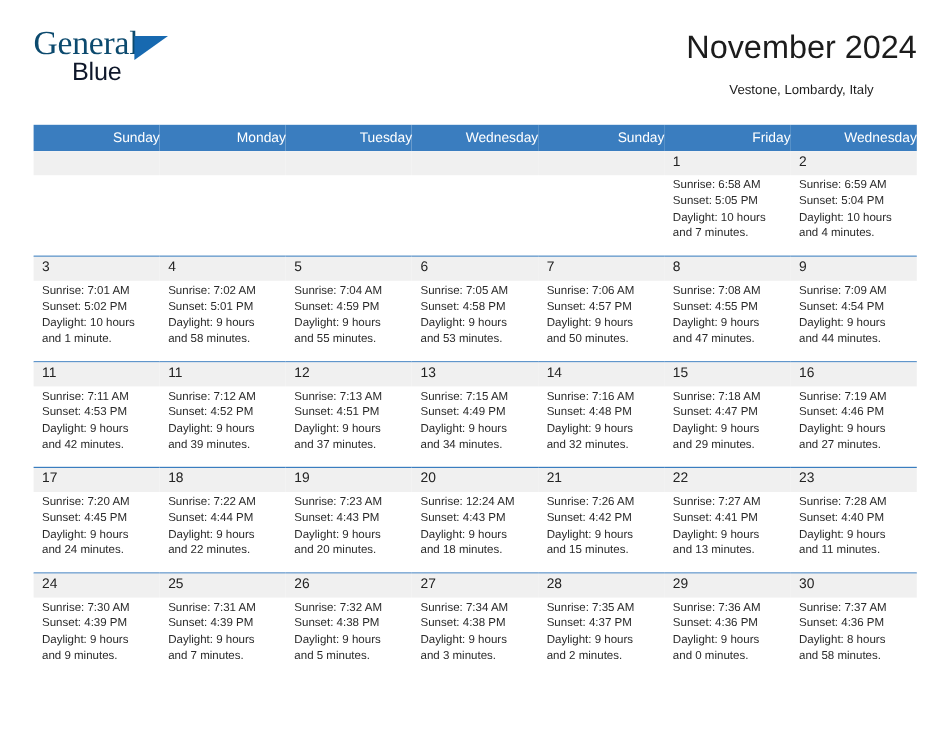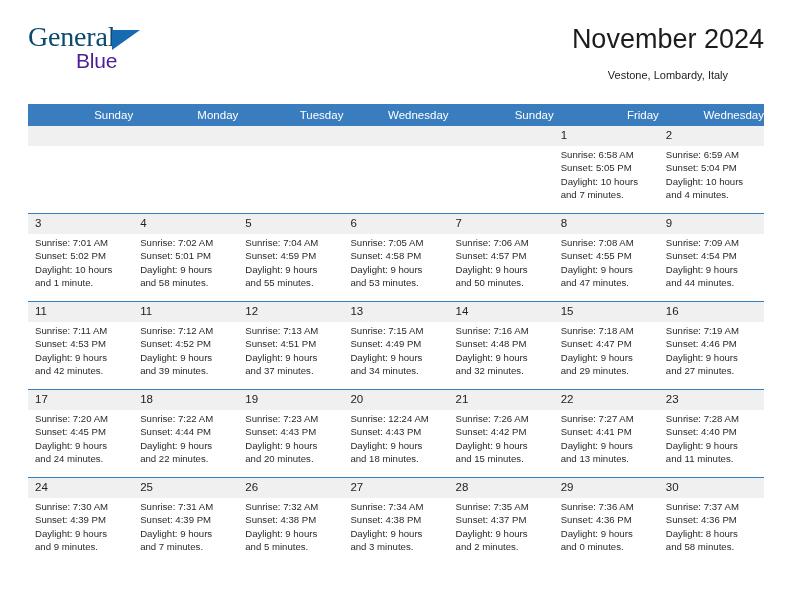--- a/index.html
+++ b/index.html
@@ -54,23 +54,23 @@
     width: 0;
     height: 0;
     margin-left: -3px;
     margin-top: 4px;
     border-left: 28px solid #1769b0;
     border-bottom: 20px solid transparent;
   }
   .brand-line2 {
     font-size: 21px;
     line-height: 22px;
-    color: #4c1d95;
+    color: #0f172a;
     letter-spacing: -0.2px;
-    margin-left: 48px;
+    margin-left: 32px;
     margin-top: 1px;
   }
   .title-block {
     position: absolute;
     right: 0;
     top: -4px;
     text-align: center;
   }
   .cal-title {
     font-size: 27px;

